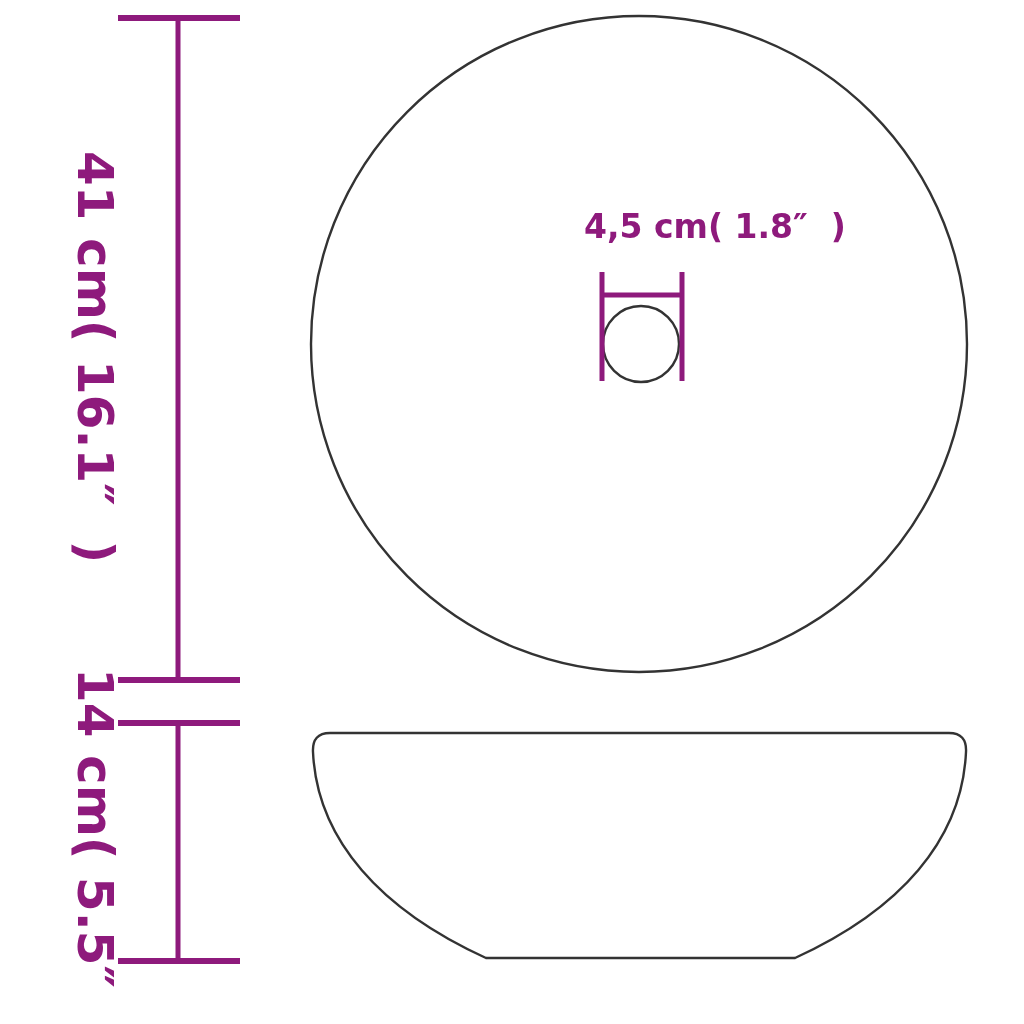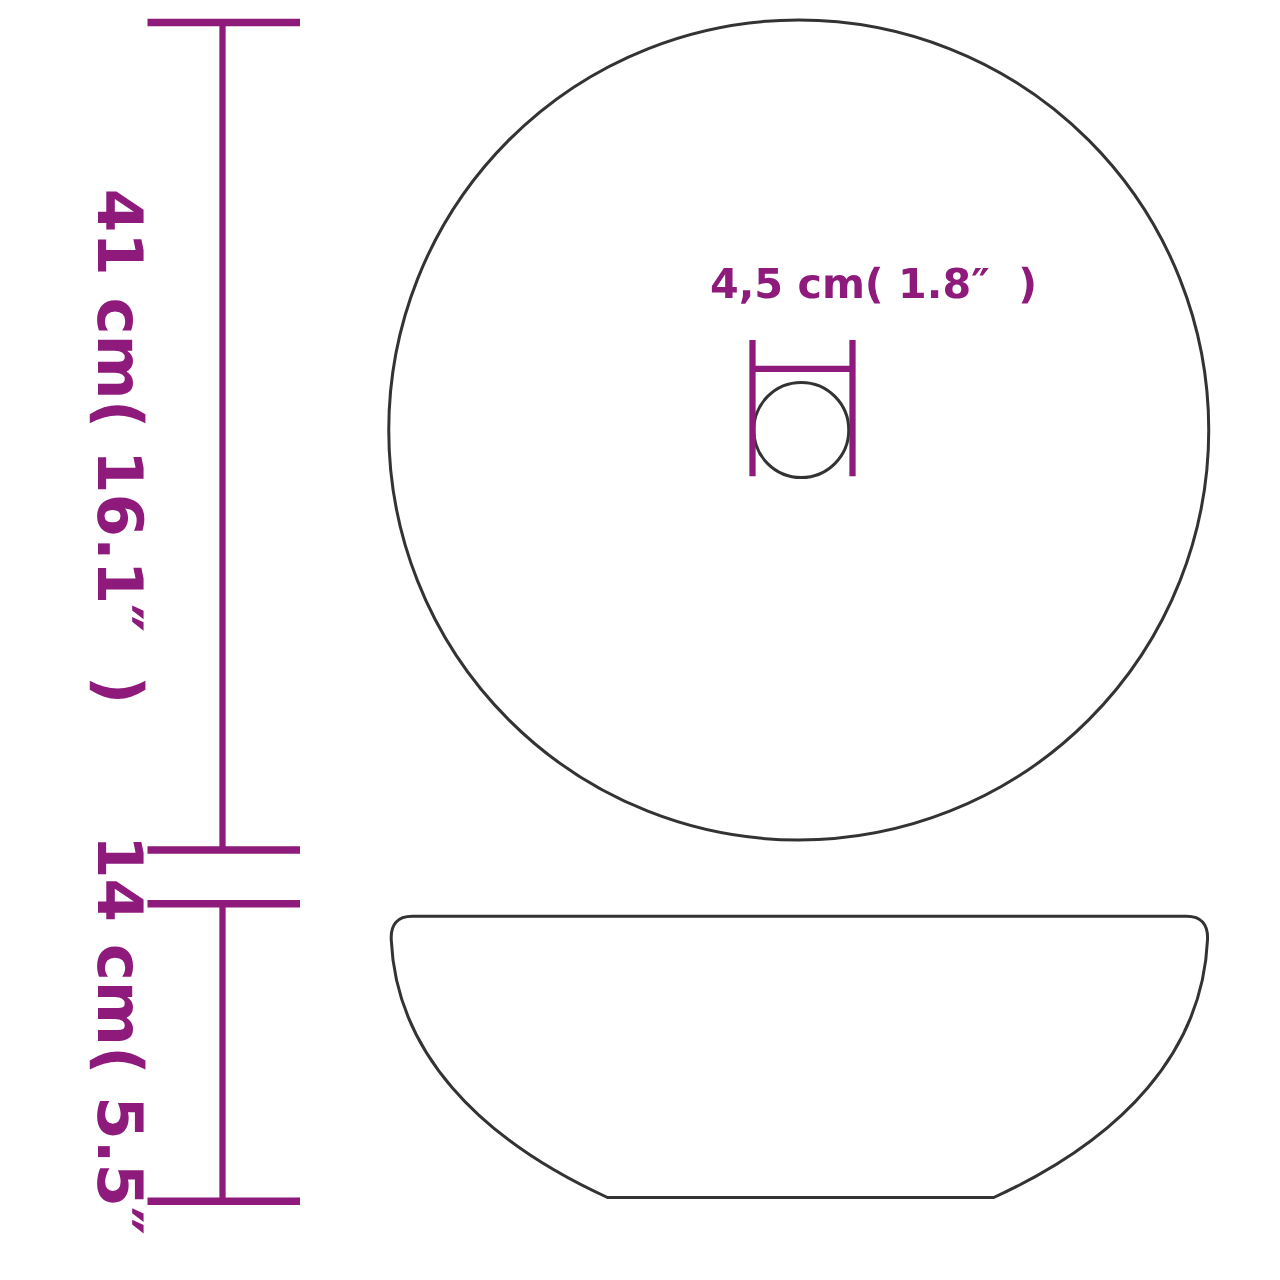--- a/index.html
+++ b/index.html
@@ -29,21 +29,21 @@
   .dim-label.vertical{
     font-size:50px;
     transform:rotate(90deg);
     transform-origin:0 0;
   }
   .dim-label.horizontal{
     font-size:33px;
   }
   .label-diameter{left:120px;top:151px;}
   .label-height{left:120px;top:668px;}
-  .label-drain{left:568px;top:210px;}
+  .label-drain{left:584px;top:210px;}
 </style>
 </head>
 <body>
 
 <div class="canvas">
 
   <svg class="diagram-svg" viewBox="0 0 1024 1024" xmlns="http://www.w3.org/2000/svg">
 
     <circle class="product-stroke" cx="639" cy="344" r="328"></circle>
 

